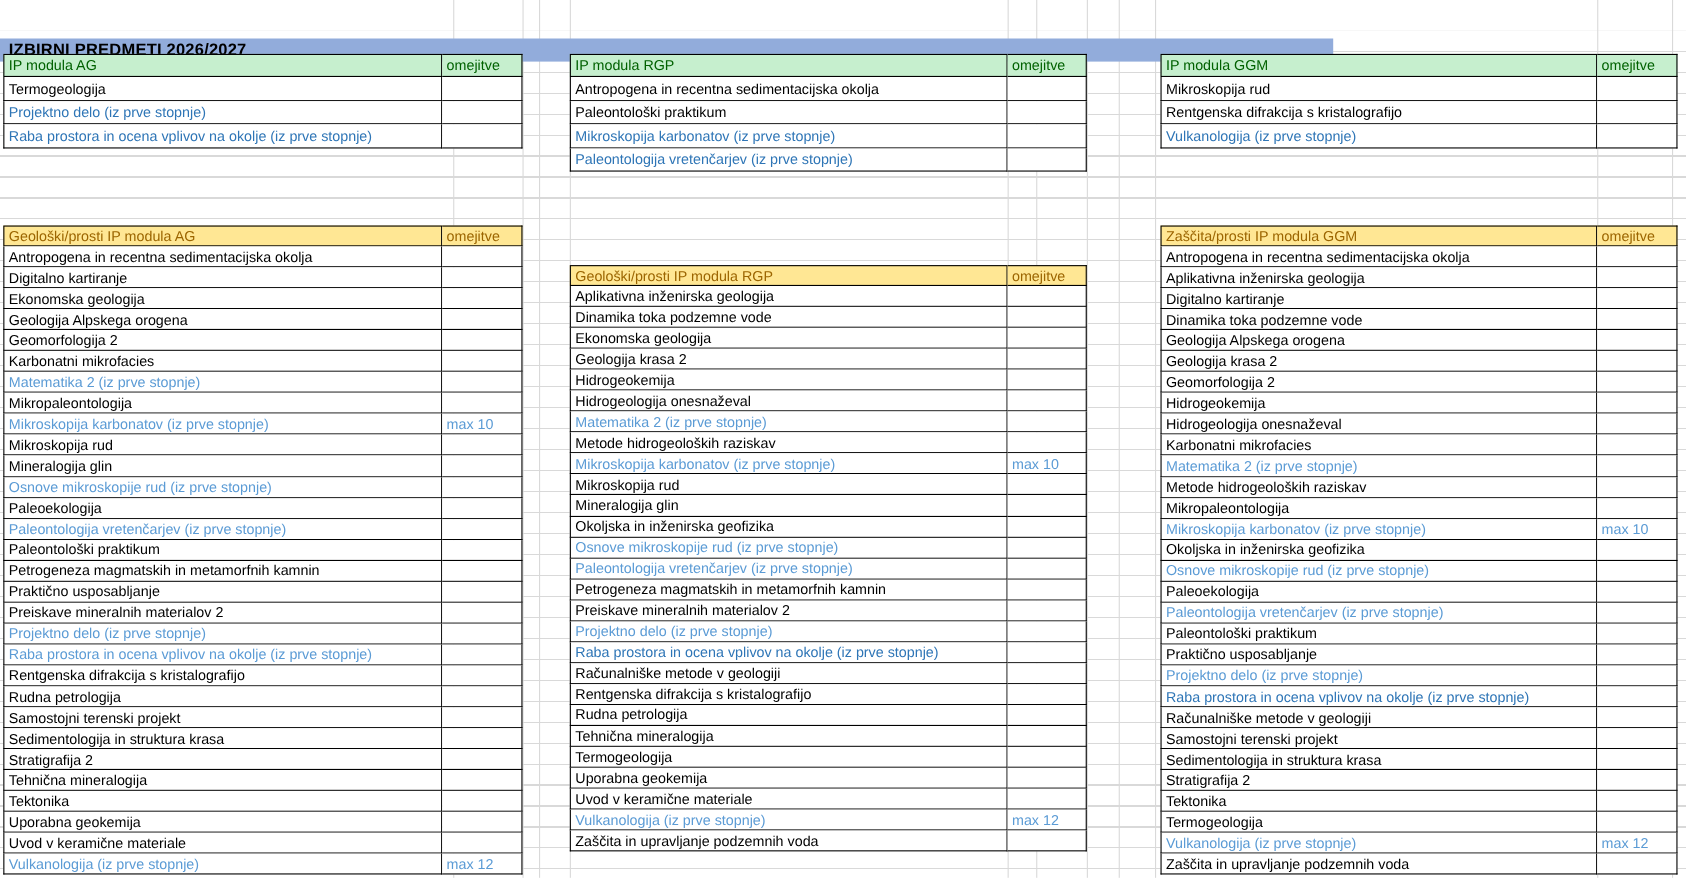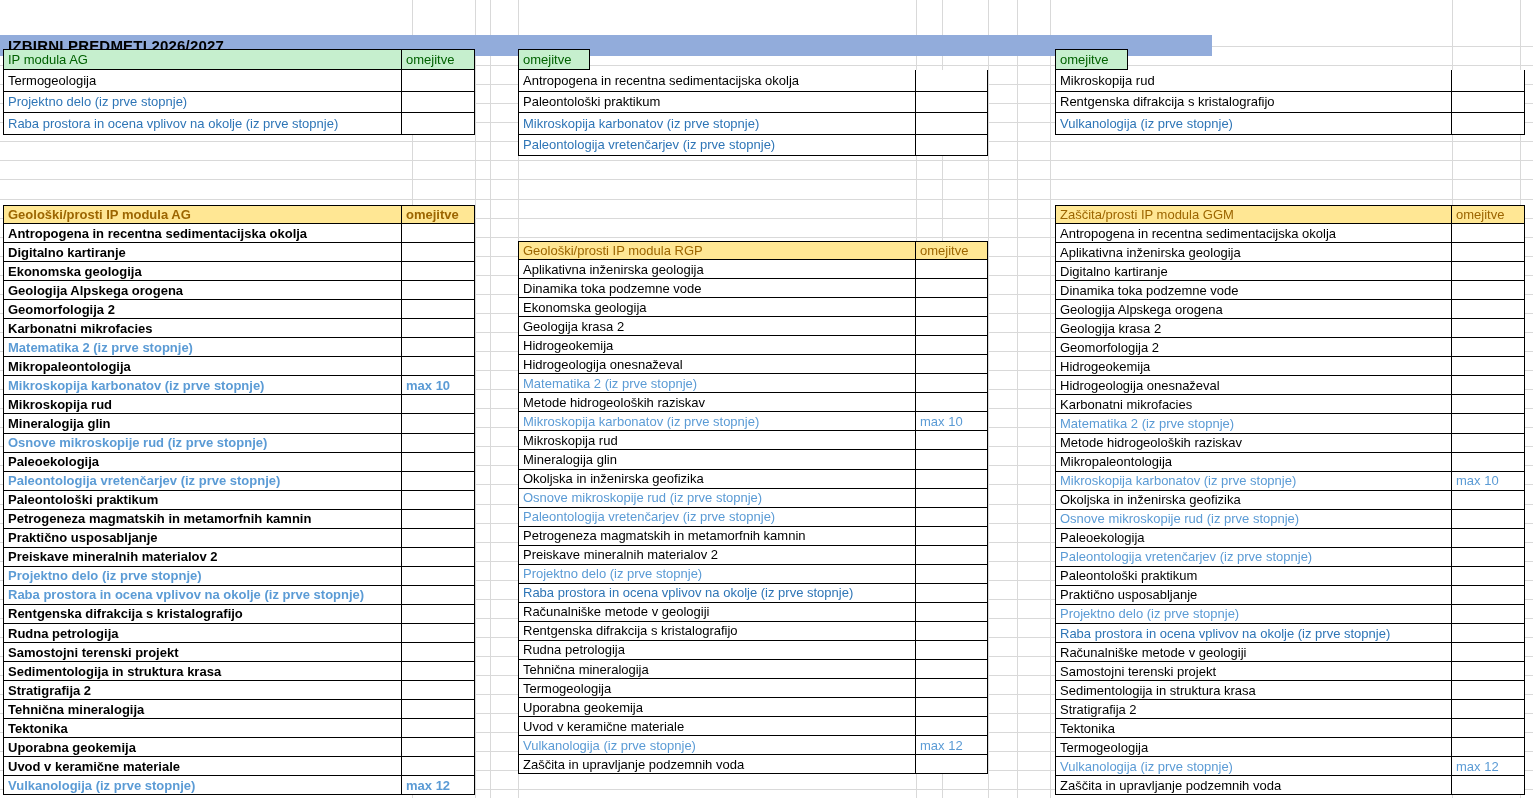--- a/index.html
+++ b/index.html
@@ -74,20 +74,21 @@
       <div class="cell name c-blue">Projektno delo (iz prve stopnje)</div>
       <div class="cell lim c-lblue"></div>
     </div>
     <div class="row">
       <div class="cell name c-blue">Raba prostora in ocena vplivov na okolje (iz prve stopnje)</div>
       <div class="cell lim c-lblue"></div>
     </div>
   </div>
 <div class="tbl green" style="left:518px; top:49px;  --hh:21px; --rh:21.5px;  --nw:398px; --lw:72px;">
     <div class="row hdr">
+      <div class="cell name">IP modula RGP</div>
       <div class="cell lim">omejitve</div>
     </div>
     <div class="row">
       <div class="cell name c-black">Antropogena in recentna sedimentacijska okolja</div>
       <div class="cell lim c-lblue"></div>
     </div>
     <div class="row">
       <div class="cell name c-black">Paleontološki praktikum</div>
       <div class="cell lim c-lblue"></div>
     </div>
@@ -95,36 +96,37 @@
       <div class="cell name c-blue">Mikroskopija karbonatov (iz prve stopnje)</div>
       <div class="cell lim c-lblue"></div>
     </div>
     <div class="row">
       <div class="cell name c-blue">Paleontologija vretenčarjev (iz prve stopnje)</div>
       <div class="cell lim c-lblue"></div>
     </div>
   </div>
 <div class="tbl green" style="left:1055px;top:49px;  --hh:21px; --rh:21.5px;  --nw:397px; --lw:73px;">
     <div class="row hdr">
+      <div class="cell name">IP modula GGM</div>
       <div class="cell lim">omejitve</div>
     </div>
     <div class="row">
       <div class="cell name c-black">Mikroskopija rud</div>
       <div class="cell lim c-lblue"></div>
     </div>
     <div class="row">
       <div class="cell name c-black">Rentgenska difrakcija s kristalografijo</div>
       <div class="cell lim c-lblue"></div>
     </div>
     <div class="row">
       <div class="cell name c-blue">Vulkanologija (iz prve stopnje)</div>
       <div class="cell lim c-lblue"></div>
     </div>
   </div>
-<div class="tbl yellow" style="left:3px;   top:205px;font-weight:bold; --hh:19px; --rh:19.06px; --nw:399px; --lw:73px;">
+<div class="tbl yellow" style="left:3px;   top:205px; --hh:19px; --rh:19.06px; --nw:399px; --lw:73px;">
     <div class="row hdr">
       <div class="cell name">Geološki/prosti IP modula AG</div>
       <div class="cell lim">omejitve</div>
     </div>
     <div class="row">
       <div class="cell name c-black">Antropogena in recentna sedimentacijska okolja</div>
       <div class="cell lim c-lblue"></div>
     </div>
     <div class="row">
       <div class="cell name c-black">Digitalno kartiranje</div>

